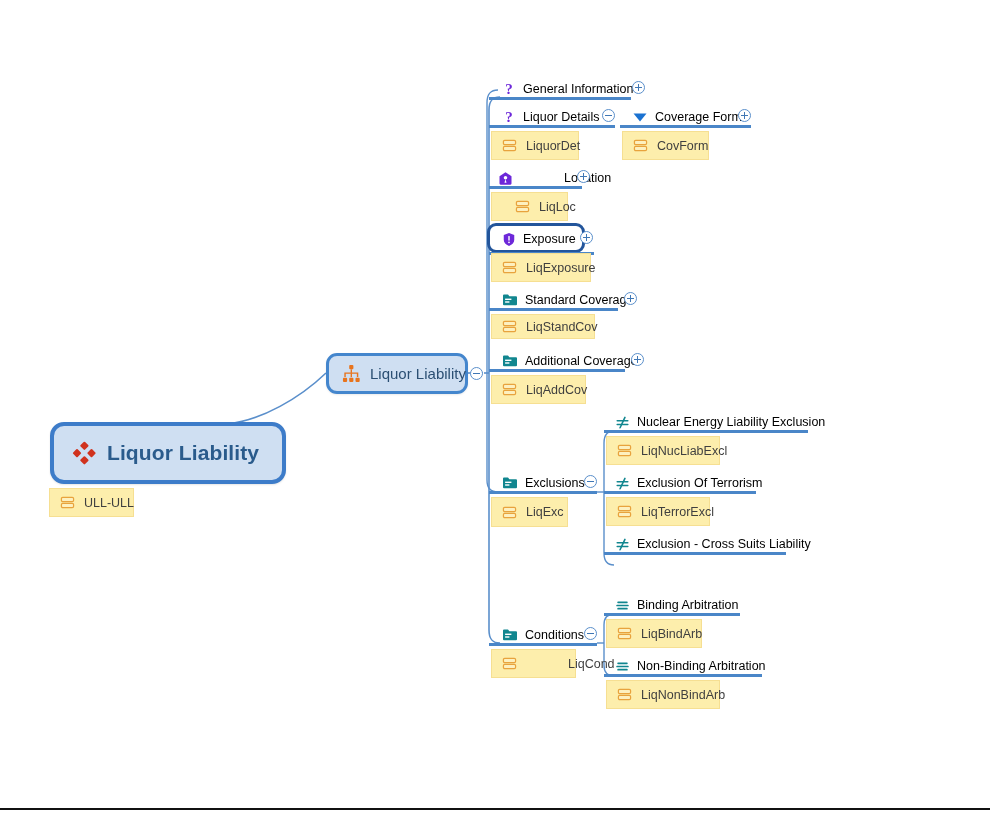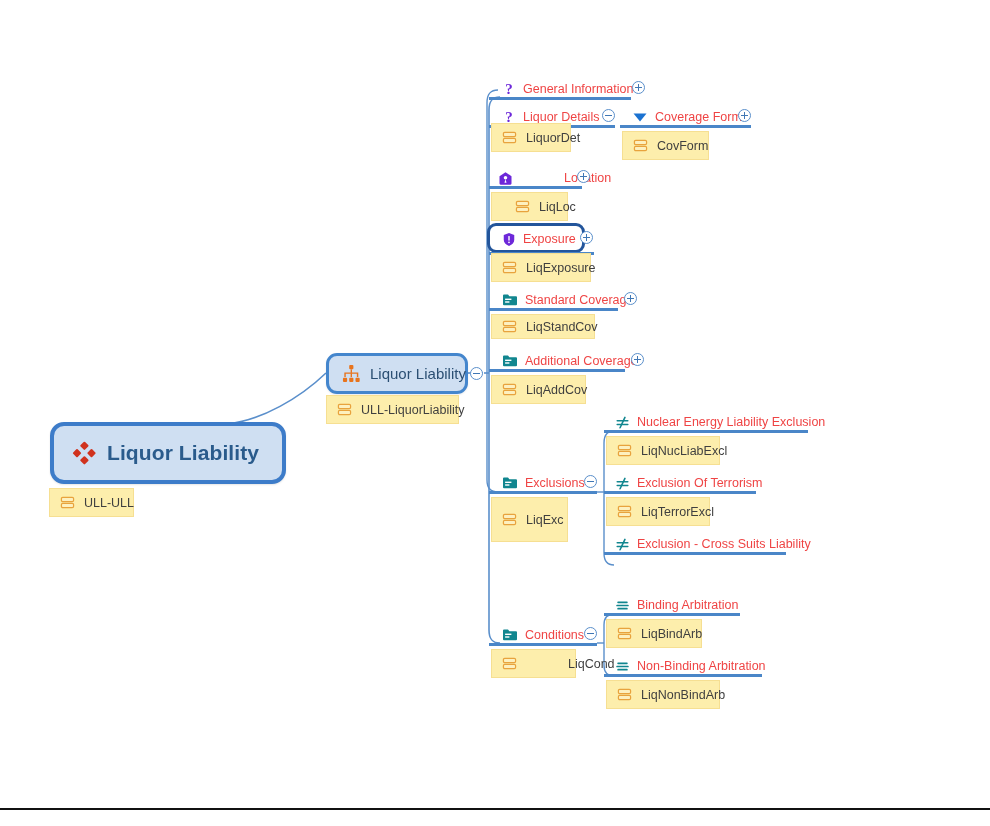--- a/index.html
+++ b/index.html
@@ -60,21 +60,21 @@
   }
 
   
   .branch{
     position:absolute;
     display:flex;align-items:center;
     white-space:nowrap;
     height:18px;
   }
   .branch-label{
-    font-size:12.5px;color:#ef4444;margin-left:7px;
+    font-size:12.5px;color:#000000;margin-left:7px;
   }
   .branch-underline{
     position:absolute;
     height:3px;background:#4a86c8;
   }
 
   
   .sel-box{
     position:absolute;
     background:#ffffff;
@@ -169,29 +169,20 @@
         <g stroke="#e8741d" stroke-width="1.5" fill="none">
           <path d="M9.8 5.6 L9.8 9.4"></path>
           <path d="M3.2 13.8 L3.2 9.6 L16.4 9.6 L16.4 13.8"></path>
           <path d="M9.8 9.6 L9.8 13.8"></path>
         </g>
       </svg>
     </span>
     <span class="mid-label">Liquor Liability</span>
   </div>
 
-  <div class="chip" style="left:326px;top:395px;width:133px;height:29px;">
-    <span class="icon">
-      <svg width="15" height="15" viewBox="0 0 16 16">
-        <rect x="1.5" y="2.5" width="13" height="4.6" rx="1.4" fill="#fdf0bf" stroke="#e8a33d" stroke-width="1.3"></rect>
-        <rect x="1.5" y="8.9" width="13" height="4.6" rx="1.4" fill="#fdf0bf" stroke="#e8a33d" stroke-width="1.3"></rect>
-      </svg>
-    </span>
-    <span class="chip-label">ULL-LiquorLiability</span>
-  </div>
 
   <div class="toggle minus" style="left:470px;top:367px;"></div>
 
   <div class="branch" style="left:502px;top:80px;">
     <span class="icon">
       <svg width="14" height="16" viewBox="0 0 14 16">
         <text x="7" y="13" font-family="Liberation Serif, serif" font-size="15" font-weight="bold" fill="#6d28d9" text-anchor="middle">?</text>
       </svg>
     </span>
     <span class="branch-label">General Information</span>
@@ -202,21 +193,21 @@
   <div class="branch" style="left:502px;top:108px;">
     <span class="icon">
       <svg width="14" height="16" viewBox="0 0 14 16">
         <text x="7" y="13" font-family="Liberation Serif, serif" font-size="15" font-weight="bold" fill="#6d28d9" text-anchor="middle">?</text>
       </svg>
     </span>
     <span class="branch-label">Liquor Details</span>
   </div>
   <div class="toggle minus" style="left:602px;top:109px;"></div>
   <div class="branch-underline" style="left:489px;top:125px;width:126px;"></div>
-  <div class="chip" style="left:491px;top:123px;width:80px;height:29px;text-align:right;">
+  <div class="chip" style="left:491px;top:131px;width:88px;height:29px;text-align:right;">
     <span class="icon">
       <svg width="15" height="15" viewBox="0 0 16 16">
         <rect x="1.5" y="2.5" width="13" height="4.6" rx="1.4" fill="#fdf0bf" stroke="#e8a33d" stroke-width="1.3"></rect>
         <rect x="1.5" y="8.9" width="13" height="4.6" rx="1.4" fill="#fdf0bf" stroke="#e8a33d" stroke-width="1.3"></rect>
       </svg>
     </span>
     <span class="chip-label">LiquorDet</span>
   </div>
 
   <div class="branch" style="left:632px;top:108px;">
@@ -333,21 +324,21 @@
       <svg width="16" height="14" viewBox="0 0 16 14">
         <path d="M1 2.6 Q1 1.6 2 1.6 L6 1.6 L7.4 3.3 L14 3.3 Q15 3.3 15 4.3 L15 11.2 Q15 12.2 14 12.2 L2 12.2 Q1 12.2 1 11.2 Z" fill="#11868f"></path>
         <rect x="3.1" y="5.6" width="6.3" height="1.4" fill="#ffffff"></rect>
         <rect x="3.1" y="8.3" width="4.3" height="1.4" fill="#ffffff"></rect>
       </svg>
     </span>
     <span class="branch-label">Exclusions</span>
   </div>
   <div class="toggle minus" style="left:584px;top:475px;"></div>
   <div class="branch-underline" style="left:489px;top:491px;width:108px;"></div>
-  <div class="chip" style="left:491px;top:497px;width:77px;height:45px;">
+  <div class="chip" style="left:491px;top:497px;width:77px;height:30px;">
     <span class="icon">
       <svg width="15" height="15" viewBox="0 0 16 16">
         <rect x="1.5" y="2.5" width="13" height="4.6" rx="1.4" fill="#fdf0bf" stroke="#e8a33d" stroke-width="1.3"></rect>
         <rect x="1.5" y="8.9" width="13" height="4.6" rx="1.4" fill="#fdf0bf" stroke="#e8a33d" stroke-width="1.3"></rect>
       </svg>
     </span>
     <span class="chip-label">LiqExc</span>
   </div>
 
   <div class="branch" style="left:615px;top:413px;">

